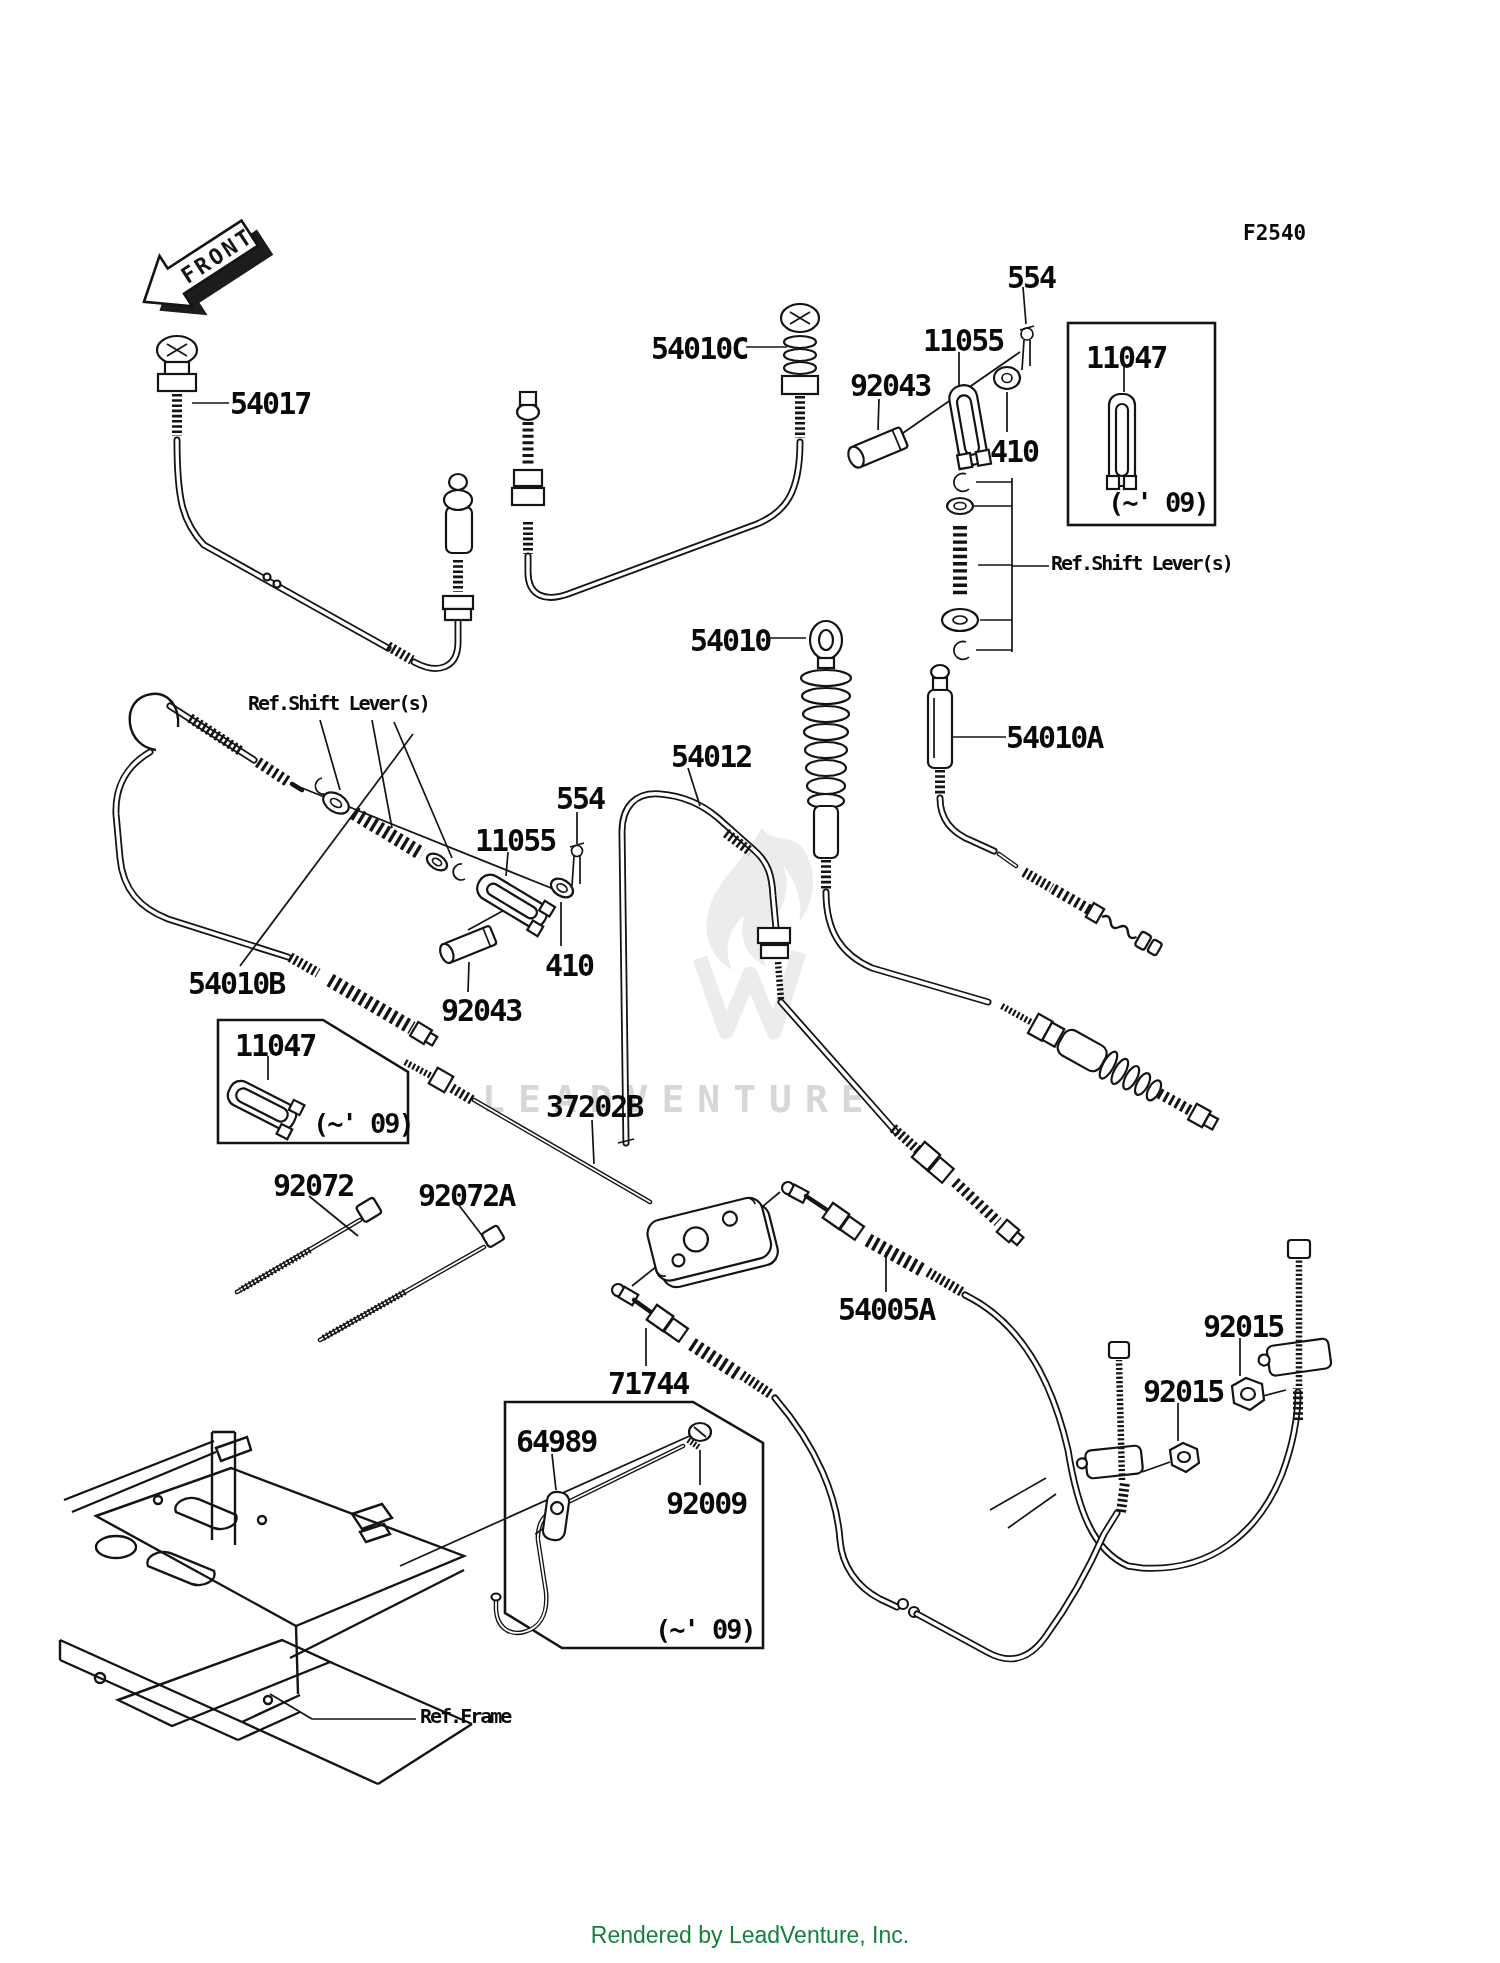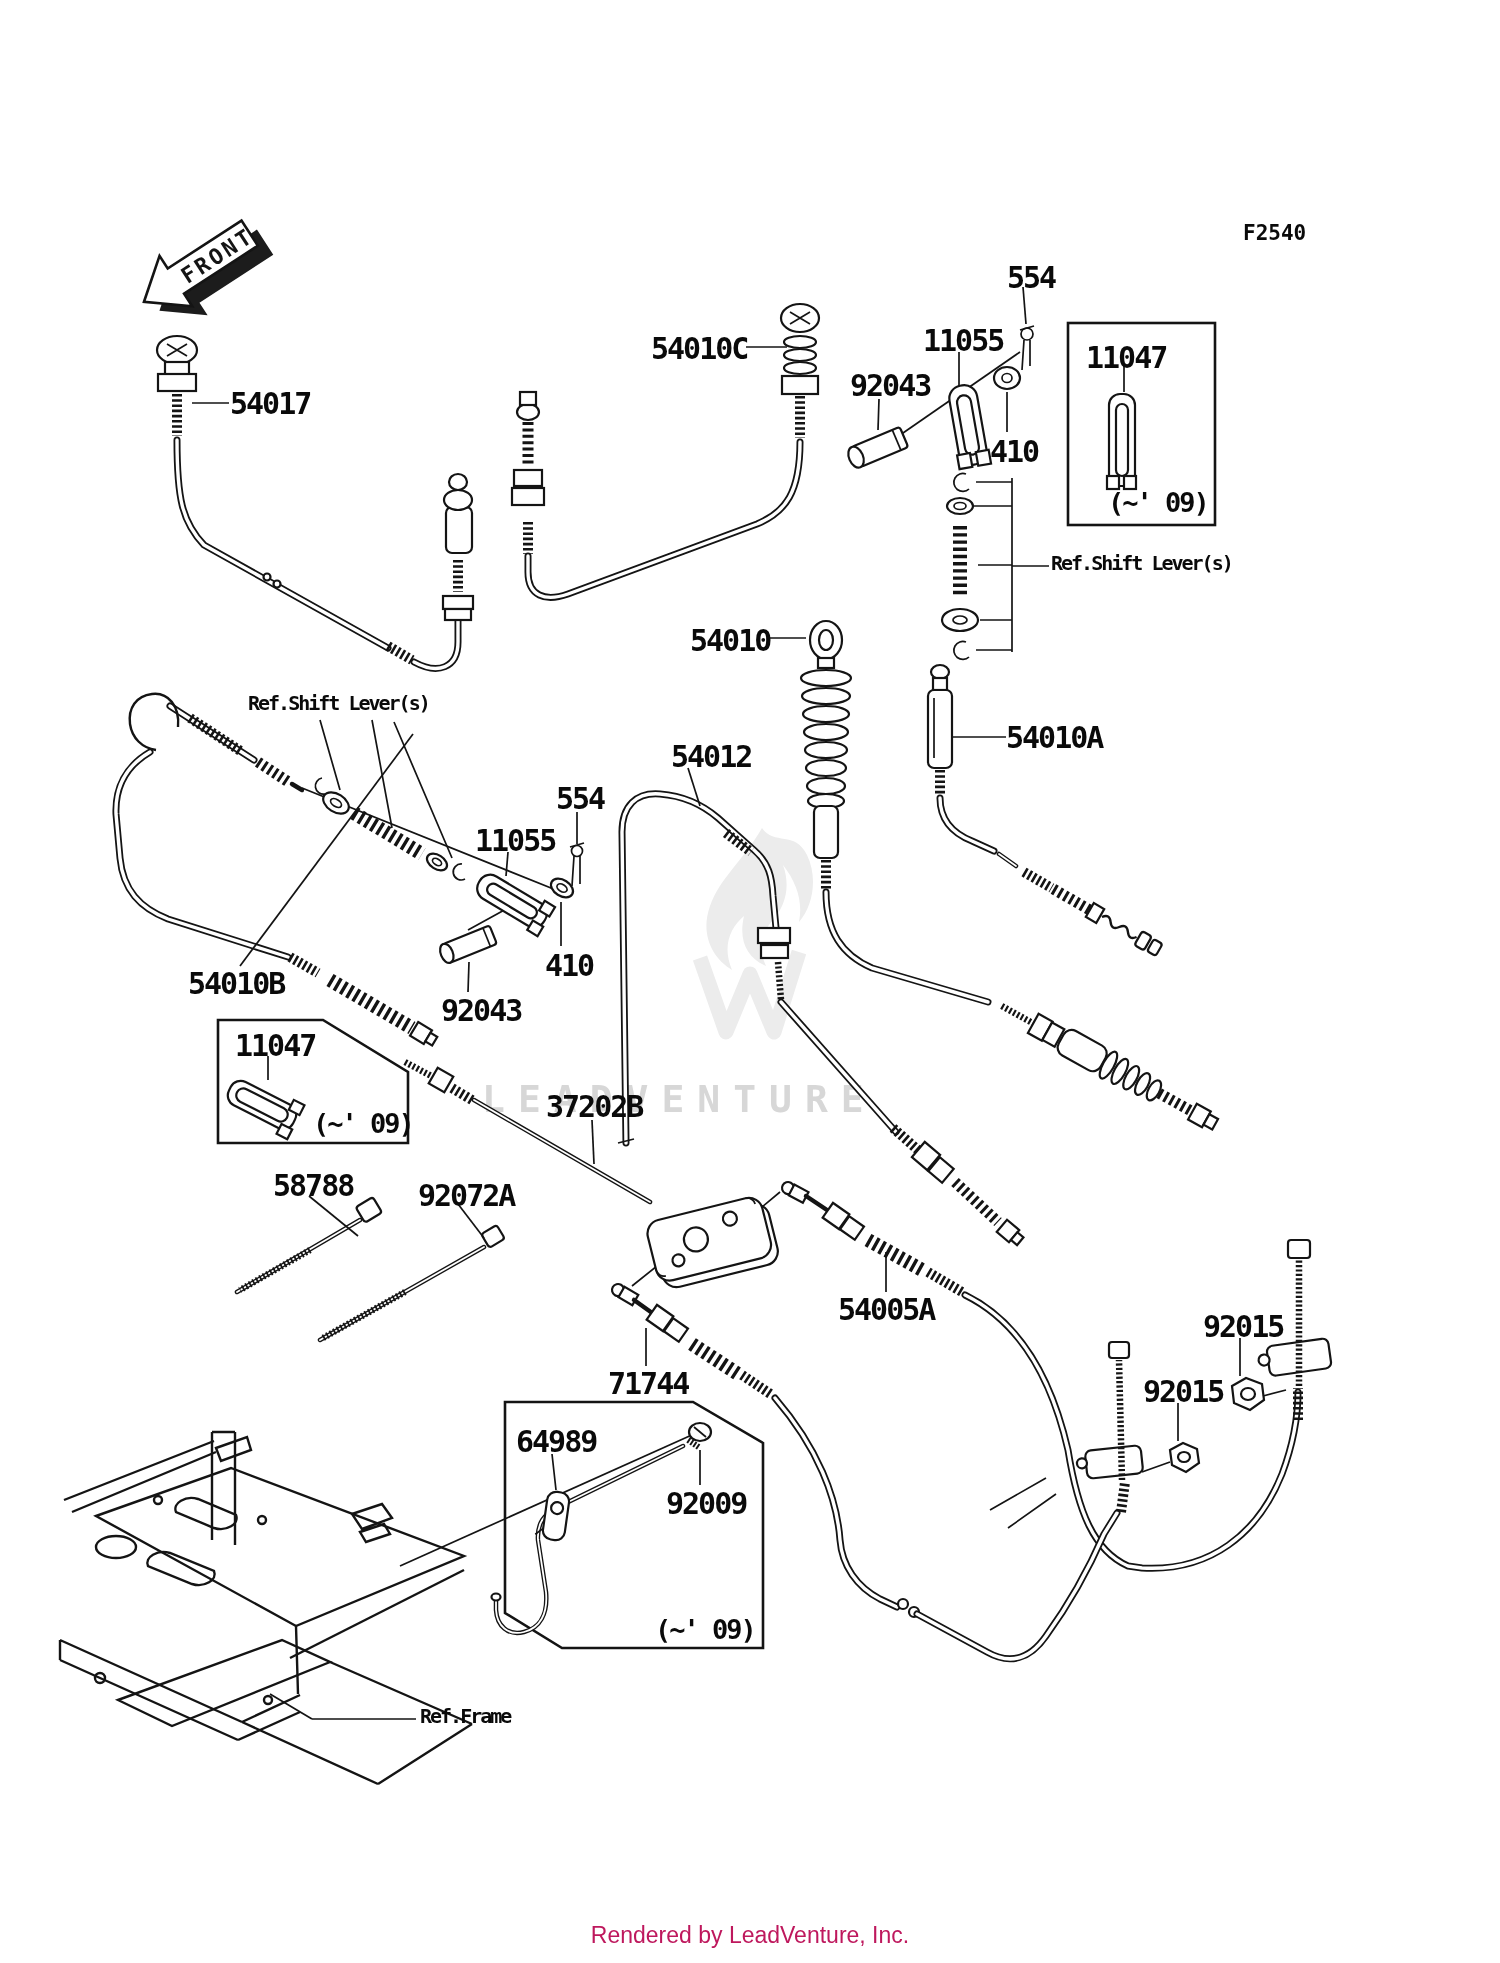--- a/index.html
+++ b/index.html
@@ -5,21 +5,21 @@
   html,body{margin:0;padding:0;background:#ffffff;}
   .stage{position:relative;width:1500px;height:1963px;background:#fff;overflow:hidden;
          font-family:"DejaVu Sans Mono",monospace;}
   svg{position:absolute;left:0;top:0;z-index:1;}
   .lbl{position:absolute;font:700 30px/1.05 "DejaVu Sans Mono",monospace;letter-spacing:-2px;
        color:#0a0a0a;white-space:nowrap;z-index:2;}
   .lbl.ref{font-size:20px;}
   .lbl.note{font-size:27px;text-align:right;}
   .lbl.code{font-weight:700;font-size:21px;letter-spacing:0;}
   .footer{position:absolute;left:0;top:1922px;width:100%;text-align:center;z-index:2;
-          font-family:"Liberation Sans",sans-serif;font-size:23px;color:#be185d;}
+          font-family:"Liberation Sans",sans-serif;font-size:23px;color:#15803d;}
   
   .tube{fill:none;stroke:#141414;stroke-width:7;stroke-linecap:round;stroke-linejoin:round}
   .tin{fill:none;stroke:#ffffff;stroke-width:3.4;stroke-linecap:round;stroke-linejoin:round}
   .thin{fill:none;stroke:#141414;stroke-width:1.7}
   .med{fill:none;stroke:#141414;stroke-width:2.4}
   .part{fill:#ffffff;stroke:#141414;stroke-width:2.2}
   .coil{fill:none;stroke:#141414;stroke-width:14;stroke-dasharray:3.4 3.8}
   .coil-s{fill:none;stroke:#141414;stroke-width:11;stroke-dasharray:3 3.4}
   .rib{fill:none;stroke:#141414;stroke-width:10;stroke-dasharray:2.6 2.6}
   .thr{fill:none;stroke:#141414;stroke-width:6.5;stroke-dasharray:2.2 2.2}
@@ -457,21 +457,21 @@
   <div class="lbl" style="left:556px;top:783px">554</div>
   <div class="lbl" style="left:475px;top:825px">11055</div>
   <div class="lbl" style="left:545px;top:950px">410</div>
   <div class="lbl" style="left:441px;top:995px">92043</div>
   <div class="lbl ref" style="left:248px;top:693px">Ref.Shift Lever(s)</div>
   <div class="lbl" style="left:188px;top:968px">54010B</div>
 
   <div class="lbl" style="left:235px;top:1030px">11047</div>
   <div class="lbl note" style="left:313px;top:1110px">(~' 09)</div>
 
-  <div class="lbl" style="left:273px;top:1170px">58788</div>
+  <div class="lbl" style="left:273px;top:1170px">92072</div>
   <div class="lbl" style="left:418px;top:1180px">92072A</div>
   <div class="lbl" style="left:546px;top:1091px">37202B</div>
   <div class="lbl" style="left:838px;top:1294px">54005A</div>
   <div class="lbl" style="left:608px;top:1368px">71744</div>
 
   <div class="lbl" style="left:1203px;top:1311px">92015</div>
   <div class="lbl" style="left:1143px;top:1376px">92015</div>
 
   <div class="lbl" style="left:516px;top:1426px">64989</div>
   <div class="lbl" style="left:666px;top:1488px">92009</div>

